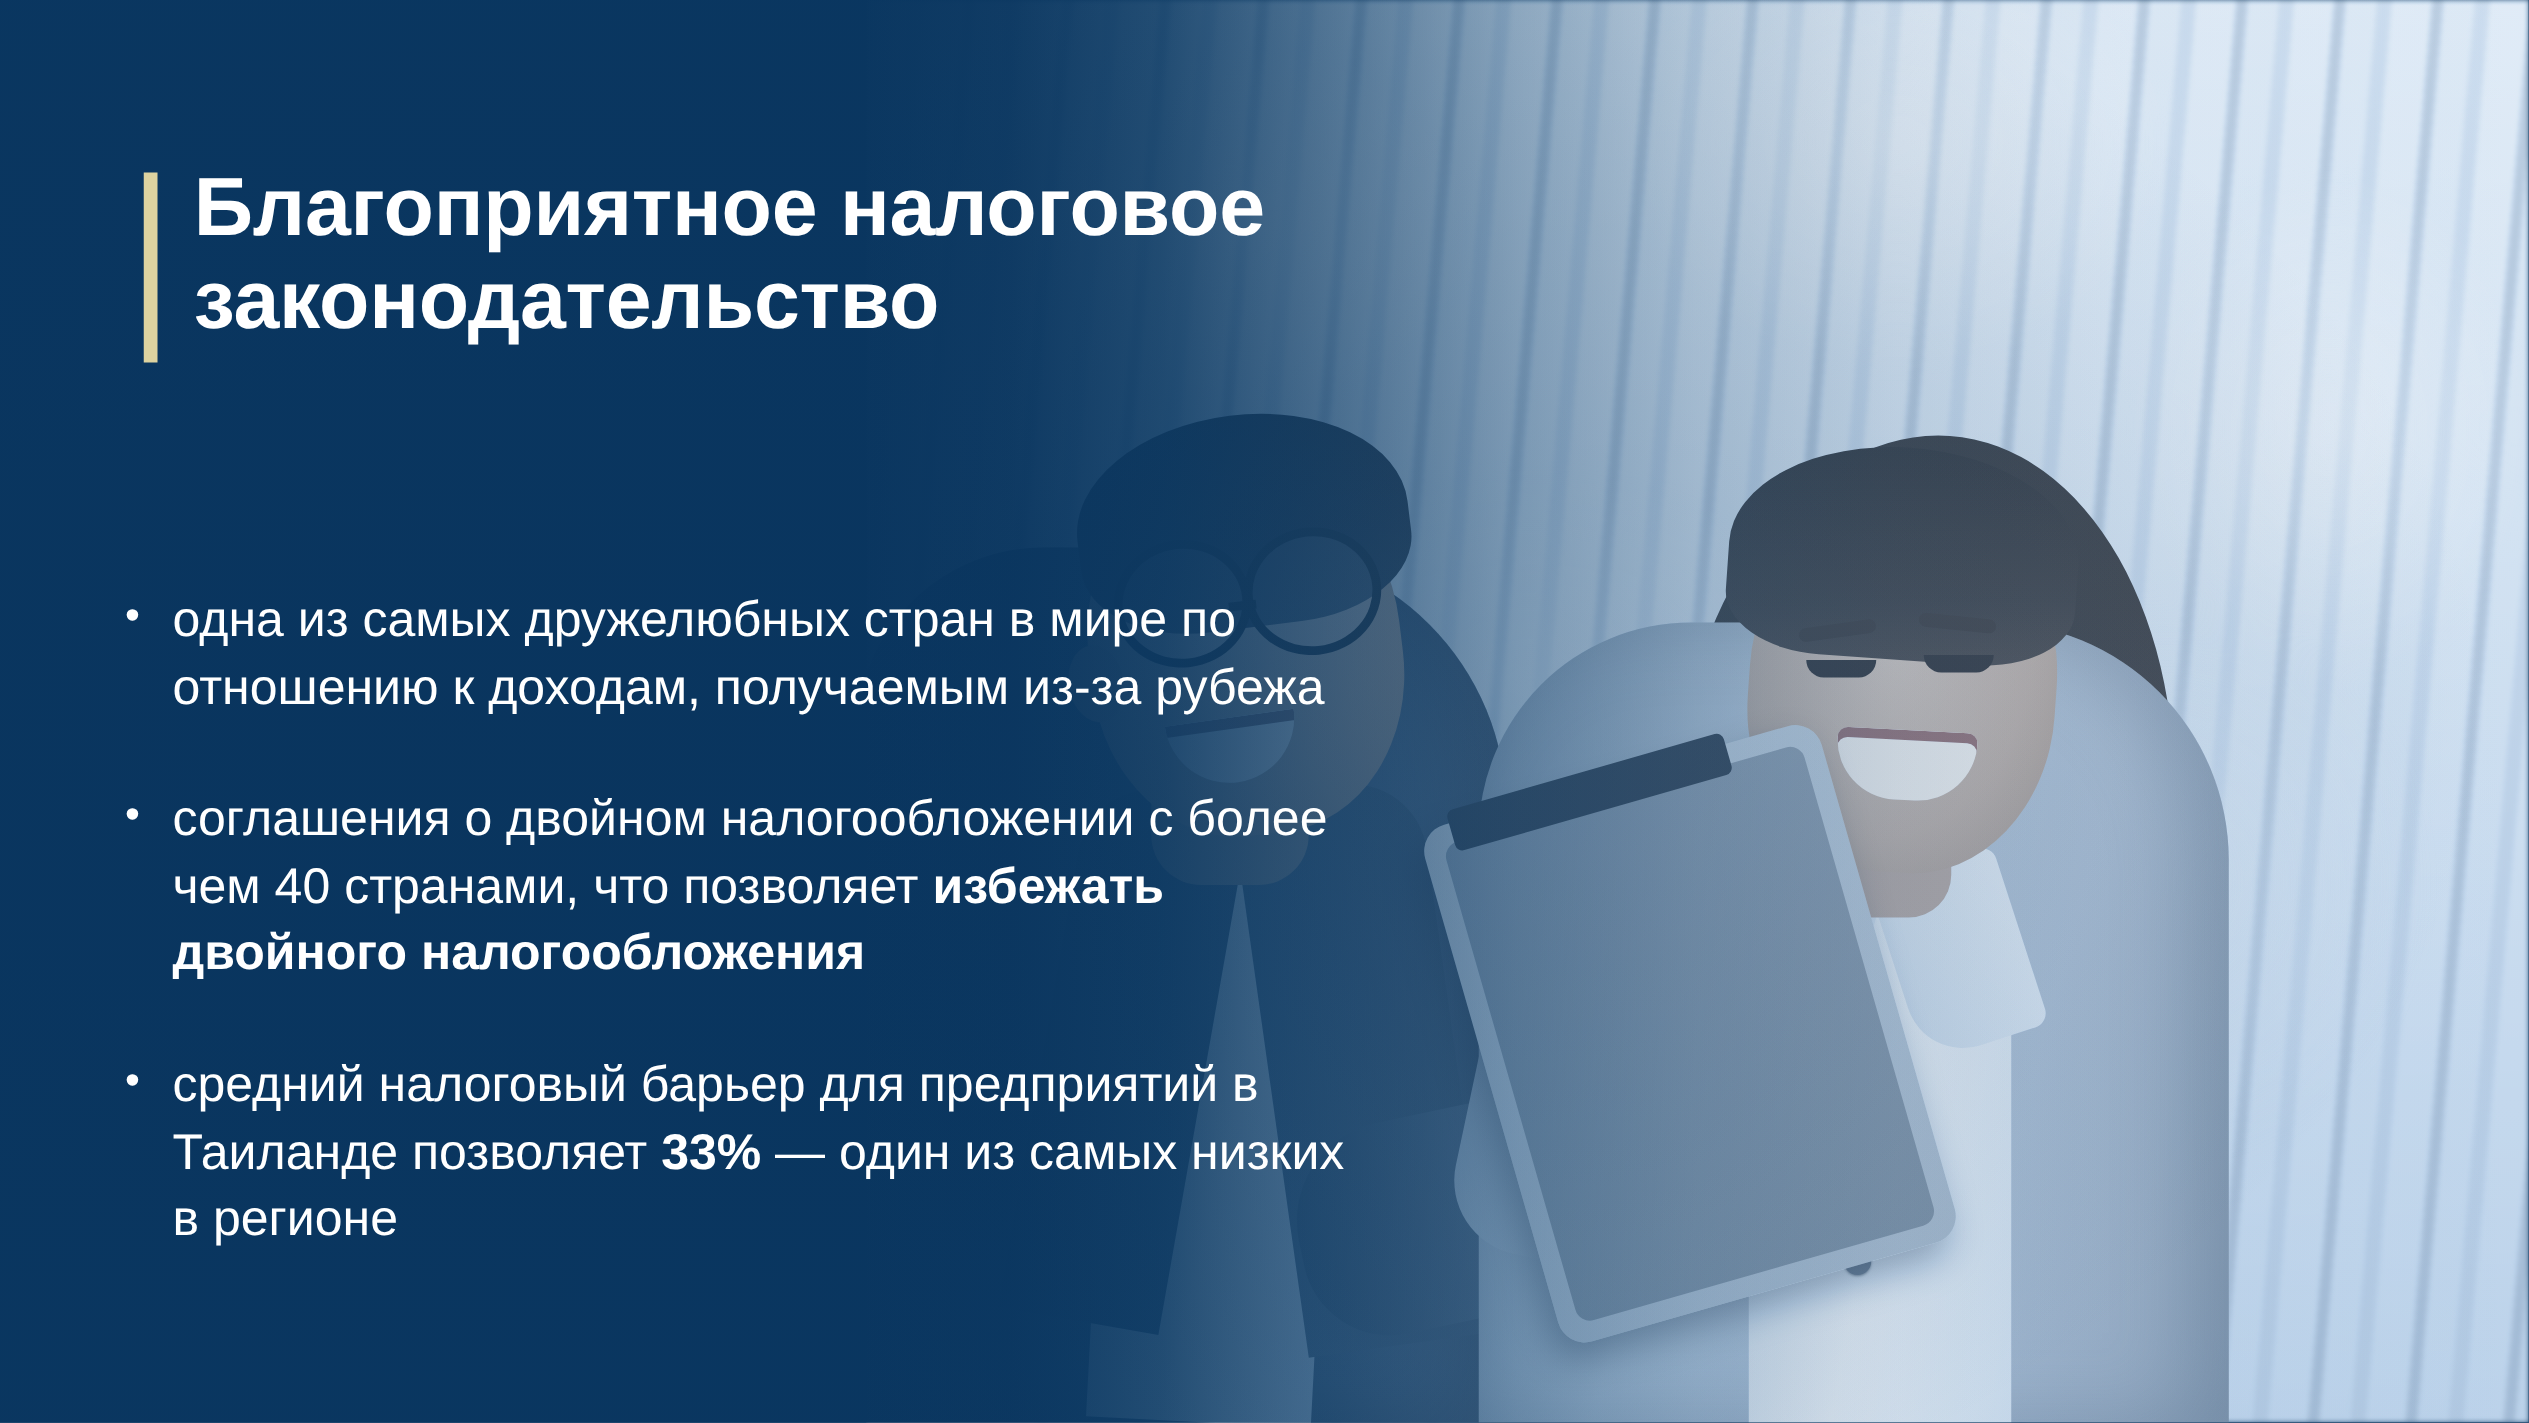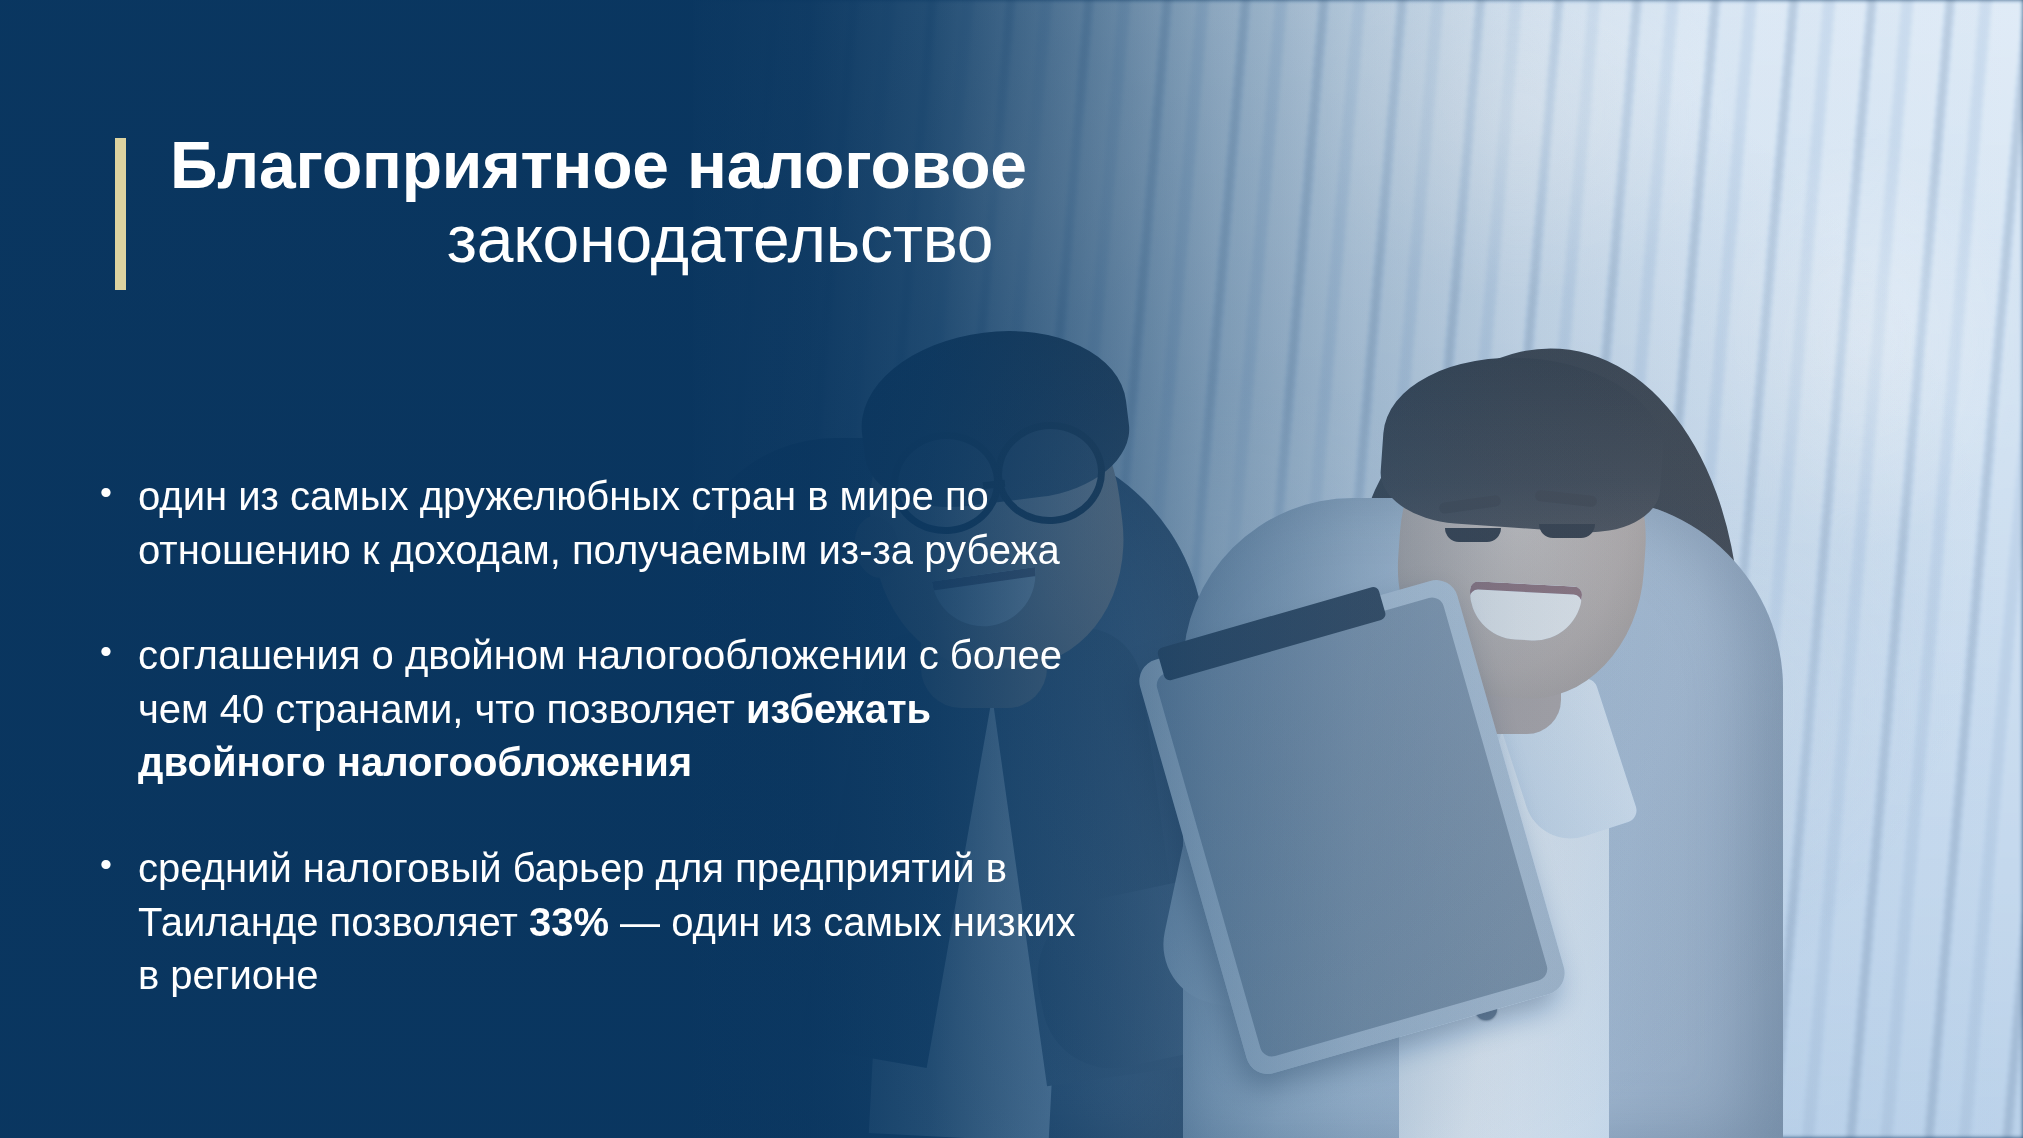--- a/index.html
+++ b/index.html
@@ -283,36 +283,35 @@
 
   .accent-bar{
     position:absolute;
     left:115px; top:138px;
     width:11px; height:152px;
     background:#ddd3a0;
   }
 
   .title{
     position:absolute;
-    left:170px; top:108px;
+    left:155px; top:108px;
     width:1100px;
     color:#ffffff;
     line-height:1.12;
     letter-spacing:-.2px;
   }
   .title .l1{
     display:block;
     font-size:66px;
     font-weight:700;
   }
   .title .l2{
     display:block;
     font-size:66px;
-    font-weight:400;
-    text-align:center;
+    font-weight:700;
   }
 
   .bullets{
     position:absolute;
     left:96px; top:470px;
     width:1010px;
   }
   .bullet{
     position:relative;
     display:flex;
@@ -402,21 +401,21 @@
     <div class="accent-bar"></div>
 
     <h1 class="title">
       <span class="l1">Благоприятное налоговое</span>
       <span class="l2">законодательство</span>
     </h1>
 
     <div class="bullets" id="bullet-list">
         <div class="bullet">
           <span class="dot">•</span>
-          <span class="btext"><span>один из самых дружелюбных стран в мире по отношению к доходам, получаемым из-за рубежа</span></span>
+          <span class="btext"><span>одна из самых дружелюбных стран в мире по отношению к доходам, получаемым из-за рубежа</span></span>
         </div>
         <div class="bullet">
           <span class="dot">•</span>
           <span class="btext"><span>соглашения о двойном налогообложении с более чем 40 странами, что позволяет </span><b>избежать двойного налогообложения</b></span>
         </div>
         <div class="bullet">
           <span class="dot">•</span>
           <span class="btext"><span>средний налоговый барьер для предприятий в Таиланде позволяет </span><b>33%</b><span> — один из самых низких в регионе</span></span>
         </div>
       </div>

